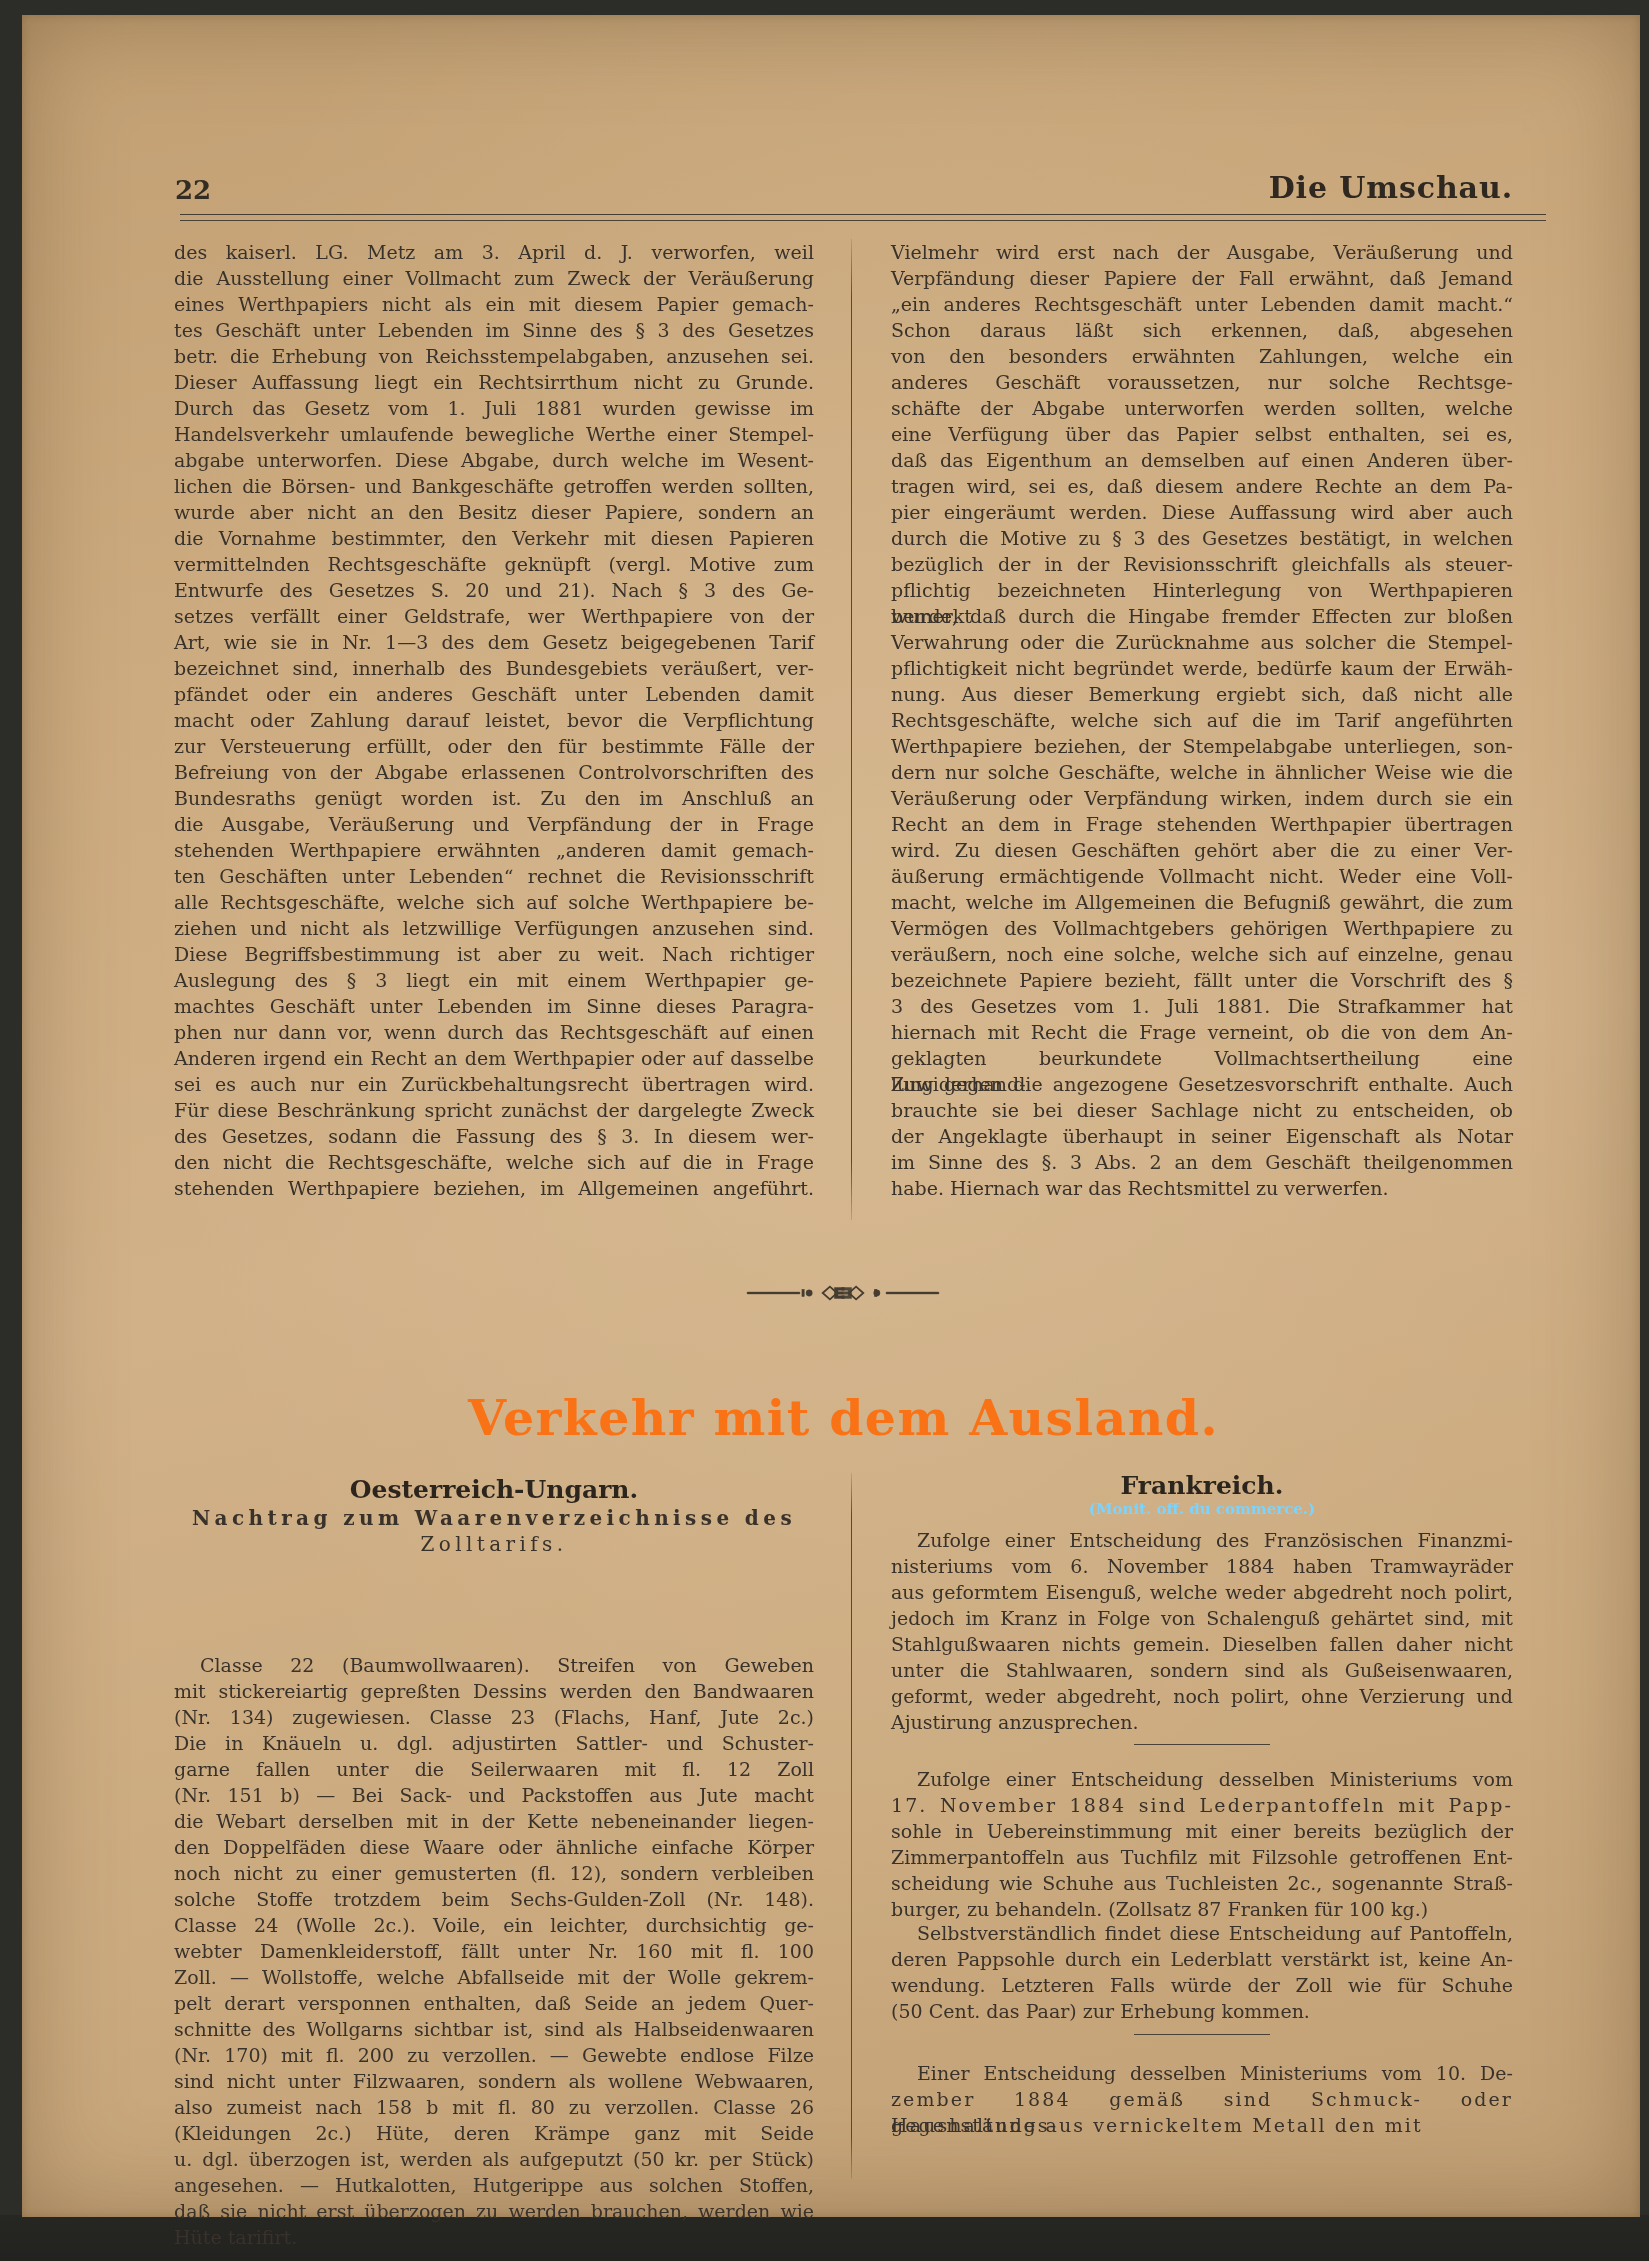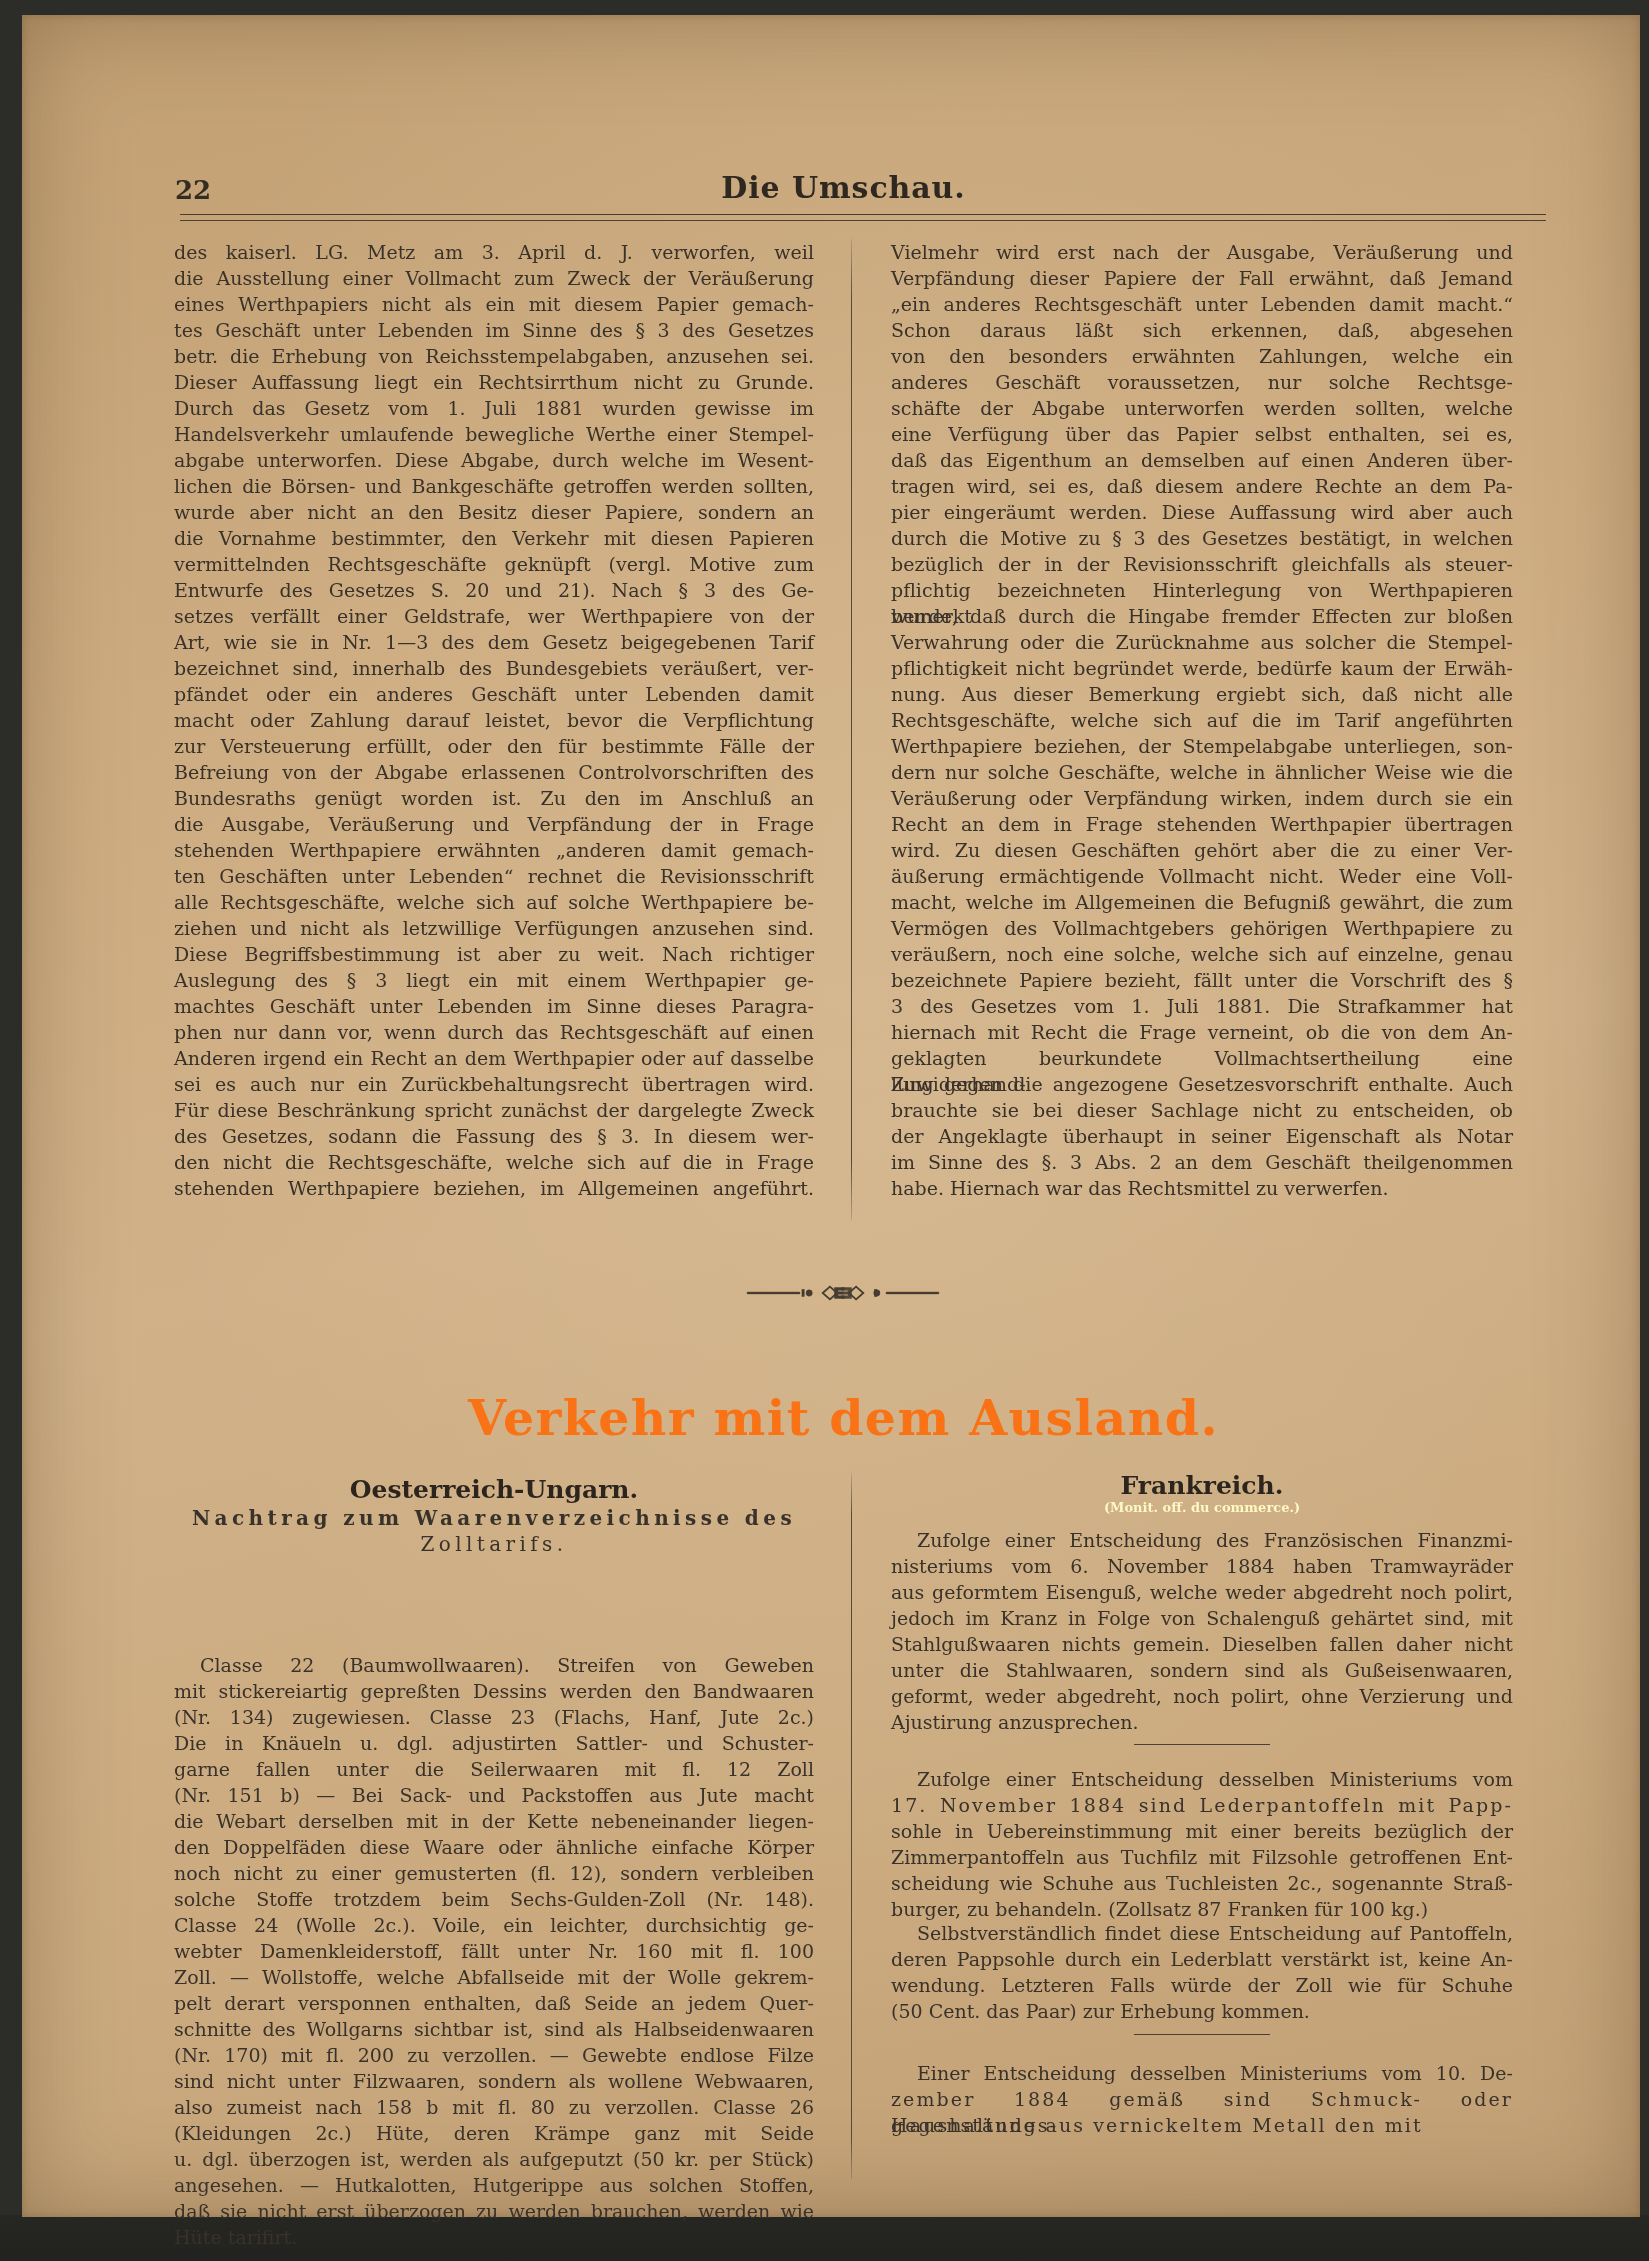--- a/index.html
+++ b/index.html
@@ -28,35 +28,35 @@
     -moz-text-align-last:justify;
     text-align-last:justify;
     color:#39322a;
   }
   .line.last{text-align-last:left;-moz-text-align-last:left;}
   .line.indent{text-indent:26px;}
   .line.em-sp{letter-spacing:0.11em;}
   .col{position:absolute;}
   #page-number{font-size:26px;font-weight:bold;color:#332c23;}
   #journal-title{
-    left:174px;width:1339px;text-align:center;
+    left:174px;width:1339px;text-align:right;
     font-size:30px;font-weight:bold;color:#2e2820;letter-spacing:0.9px;
   }
   #header-rule{
     left:180px;width:1366px;height:5px;
     border-top:1.8px solid #453d31;border-bottom:1.4px solid #4a4236;
   }
   .v-rule{width:1.4px;background:linear-gradient(180deg,rgba(74,66,54,0.15),#544a3b 6%,#544a3b 94%,rgba(74,66,54,0.2));}
   #section-heading{
     left:174px;width:1339px;text-align:center;
     font-size:49px;font-weight:bold;color:#f97316;letter-spacing:1.4px;
   }
   .sub-col-title{font-size:25px;font-weight:bold;color:#2b251d;text-align:center;}
   .sub-col-subtitle{font-size:20px;color:#39322a;text-align:center;letter-spacing:0.22em;}
-  .sub-col-source{font-size:13px;font-weight:bold;color:#fef9c3;text-align:center;}
+  .sub-col-source{font-size:15px;font-weight:bold;color:#7dd3fc;text-align:center;}
   .sep-rule{height:0;border-top:1.4px solid #4a4236;}
   svg .orn{stroke:#453d31;fill:#453d31;}
 </style>
 </head>
 <body>
 
 <div id="backing-bottom"></div>
 
 <div id="paper"></div>
 

